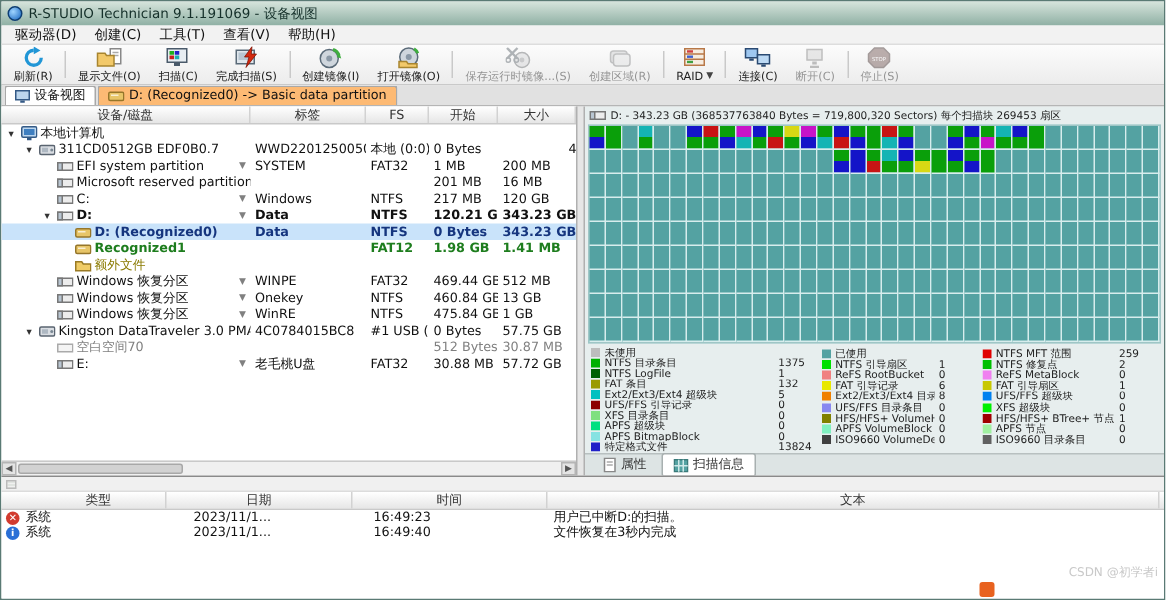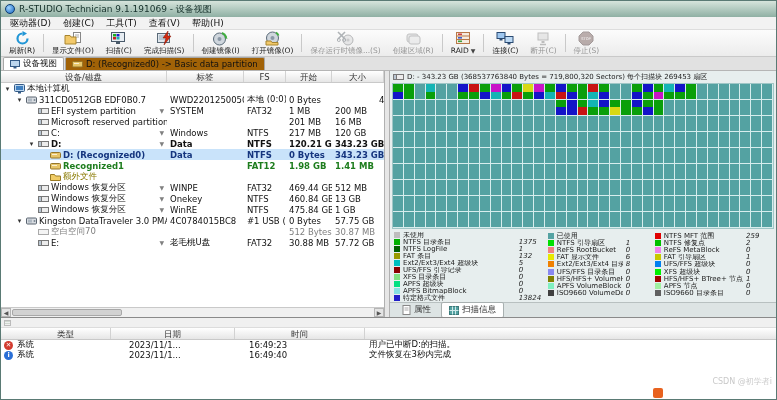--- a/index.html
+++ b/index.html
@@ -13,21 +13,21 @@
   .menu-item{padding:0 6px;font-size:9px;cursor:default;}
   .toolbar{height:27px;background:linear-gradient(#fcfcfc,#ececec);border-bottom:1px solid #c9c9c9;display:flex;align-items:stretch;padding:1px 2px;flex:none;}
   .tbtn{display:flex;flex-direction:column;align-items:center;justify-content:center;padding:0 6px;}
   .tbtn .ticon{height:15px;display:flex;align-items:center;}
   .caprow{display:flex;align-items:center;}
   .cap{font-size:7.5px;color:#222;white-space:nowrap;}
   .tbtn.disabled{opacity:.45;filter:grayscale(.8);}
   .tsep{width:1px;background:#c9c9c9;margin:3px 2px;}
   .drop{font-size:6px;color:#444;margin-left:2px;}
   .tabbar{height:14px;background:#e1e1e1;border-bottom:1px solid #b5b5b5;display:flex;align-items:flex-end;padding-left:2px;gap:1px;flex:none;}
-  .tab{display:flex;align-items:center;gap:3px;padding:1px 6px;font-size:8.5px;height:13px;border:1px solid #a8a8a8;border-bottom:none;background:#a16207;border-radius:2px 2px 0 0;white-space:nowrap;}
+  .tab{display:flex;align-items:center;gap:3px;padding:1px 6px;font-size:8.5px;height:13px;border:1px solid #a8a8a8;border-bottom:none;background:#fdba74;border-radius:2px 2px 0 0;white-space:nowrap;}
   .tab.active{background:#fff;}
   .main{flex:1;display:flex;min-height:0;}
   .left{width:383px;display:flex;flex-direction:column;flex:none;background:#fff;}
   .tree-header,.log-header{height:12px;display:flex;background:linear-gradient(#ffffff,#e6e6e6);border-bottom:1px solid #c9c9c9;font-size:8.5px;color:#333;flex:none;}
   .th{border-right:1px solid #d2d2d2;text-align:center;line-height:12px;overflow:hidden;white-space:nowrap;flex:none;}
   .tree-body{flex:1;overflow:hidden;position:relative;}
   .trow{height:11px;display:flex;align-items:center;font-size:8.5px;white-space:nowrap;}
   .trow.bold{font-weight:bold;}
   .trow.selected{background:#c9e3fa;color:#15357e;}
   .tcell{overflow:hidden;flex:none;display:flex;align-items:center;}
@@ -42,21 +42,21 @@
   .splitter{width:6px;background:#e6e6e6;border-left:1px solid #b0b0b0;border-right:1px solid #b0b0b0;flex:none;}
   .right{flex:1;display:flex;flex-direction:column;background:#e7eeee;min-width:0;}
   .scan-header{height:12px;display:flex;align-items:center;gap:3px;padding:0 3px;font-size:7px;color:#222;white-space:nowrap;overflow:hidden;flex:none;}
   .scan-grid{margin:0 2px;height:146px;flex:none;display:grid;grid-template-columns:repeat(35,1fr);grid-template-rows:repeat(9,1fr);border:1px solid #9fc6c6;background:#bfe0e0;}
   .gcell{border-right:1px solid #d7eded;border-bottom:1px solid #d7eded;}
   .legend{flex:1;display:flex;padding:3px 4px 1px 4px;gap:3px;font-size:7px;color:#222;overflow:hidden;min-height:0;}
   .lcol{display:flex;flex-direction:column;}
   .litem{display:flex;align-items:center;gap:3px;height:7.2px;overflow:hidden;}
   .sw{width:6px;height:6px;flex:none;}
   .lb{flex:1;white-space:nowrap;overflow:hidden;}
-  .ct{width:26px;flex:none;white-space:nowrap;overflow:hidden;font-style:italic;}
+  .ct{width:26px;flex:none;white-space:nowrap;overflow:hidden;}
   .right-tabs{height:15px;background:#dde4e4;border-top:1px solid #b8c0c0;display:flex;align-items:center;padding-left:4px;gap:2px;font-size:8.5px;flex:none;}
   .rtab{display:flex;align-items:center;gap:3px;padding:1px 7px;border:1px solid transparent;border-radius:2px;color:#333;}
   .rtab.active{background:#fff;border-color:#a8b0b0;}
   .log{height:82px;border-top:1px solid #8a8a8a;display:flex;flex-direction:column;position:relative;background:#fff;flex:none;}
   .log-tools{height:10px;background:#f0f0f0;border-bottom:1px solid #dcdcdc;display:flex;align-items:center;padding-left:3px;flex:none;}
   .log-grip{width:7px;height:6px;background:linear-gradient(#cfd8cf 1px,transparent 1px);background-size:2px 2px;border:1px solid #bbb;}
   .lrow{height:10px;display:flex;align-items:center;font-size:8.5px;white-space:nowrap;}
   .lcell{overflow:hidden;flex:none;display:flex;align-items:center;}
   .lic{width:9px;height:9px;border-radius:50%;margin:0 4px 0 3px;flex:none;color:#fff;font-size:6.5px;line-height:9px;text-align:center;font-weight:bold;}
   .lic.error{background:#d23b2f;}
@@ -919,21 +919,21 @@
               <span class="lb">NTFS 引导扇区</span>
               <span class="ct">1</span>
             </div>
             <div class="litem">
               <span class="sw" style="background: rgb(240, 128, 128);"></span>
               <span class="lb">ReFS RootBucket</span>
               <span class="ct">0</span>
             </div>
             <div class="litem">
               <span class="sw" style="background: rgb(232, 232, 0);"></span>
-              <span class="lb">FAT 显示文件</span>
+              <span class="lb">FAT 引导记录</span>
               <span class="ct">6</span>
             </div>
             <div class="litem">
               <span class="sw" style="background: rgb(240, 128, 0);"></span>
               <span class="lb">Ext2/Ext3/Ext4 目录条目</span>
               <span class="ct">8</span>
             </div>
             <div class="litem">
               <span class="sw" style="background: rgb(136, 136, 240);"></span>
               <span class="lb">UFS/FFS 目录条目</span>
@@ -1029,20 +1029,21 @@
     </div>
   </div>
   <div class="log">
     <div class="log-tools">
       <span class="log-grip"></span>
     </div>
     <div class="log-header" id="logHeader">
         <div class="th" style="width: 110px; padding-left: 20px;">类型</div>
         <div class="th" style="width: 124px;">日期</div>
         <div class="th" style="width: 130px;">时间</div>
+        <div class="th" style="width: 408px;">文本</div>
       </div>
     <div id="logBody">
         <div class="lrow">
           <div class="lcell" style="width: 110px;">
             <span class="lic error">✕</span>
             <span>系统</span>
           </div>
           <div class="lcell" style="width: 124px; padding-left: 18px;">2023/11/1...</div>
           <div class="lcell" style="width: 130px; padding-left: 14px;">16:49:23</div>
           <div class="lcell" style="width: 408px; padding-left: 4px;">用户已中断D:的扫描。</div>

